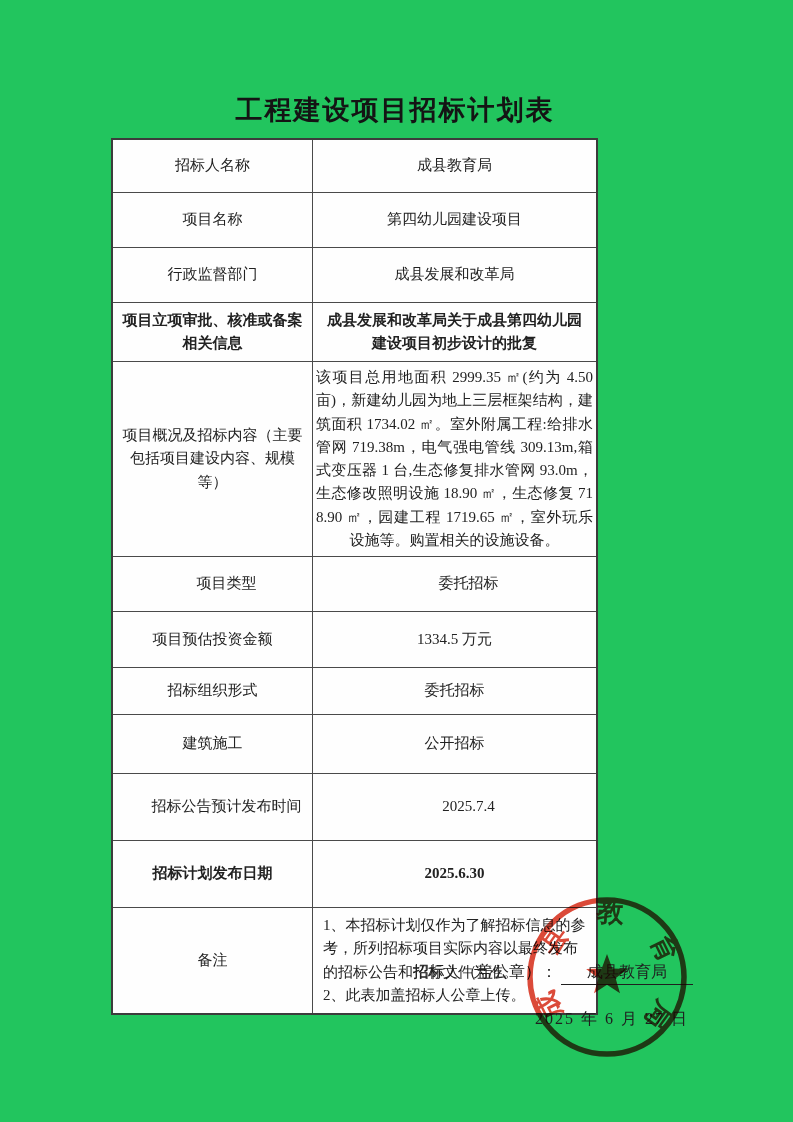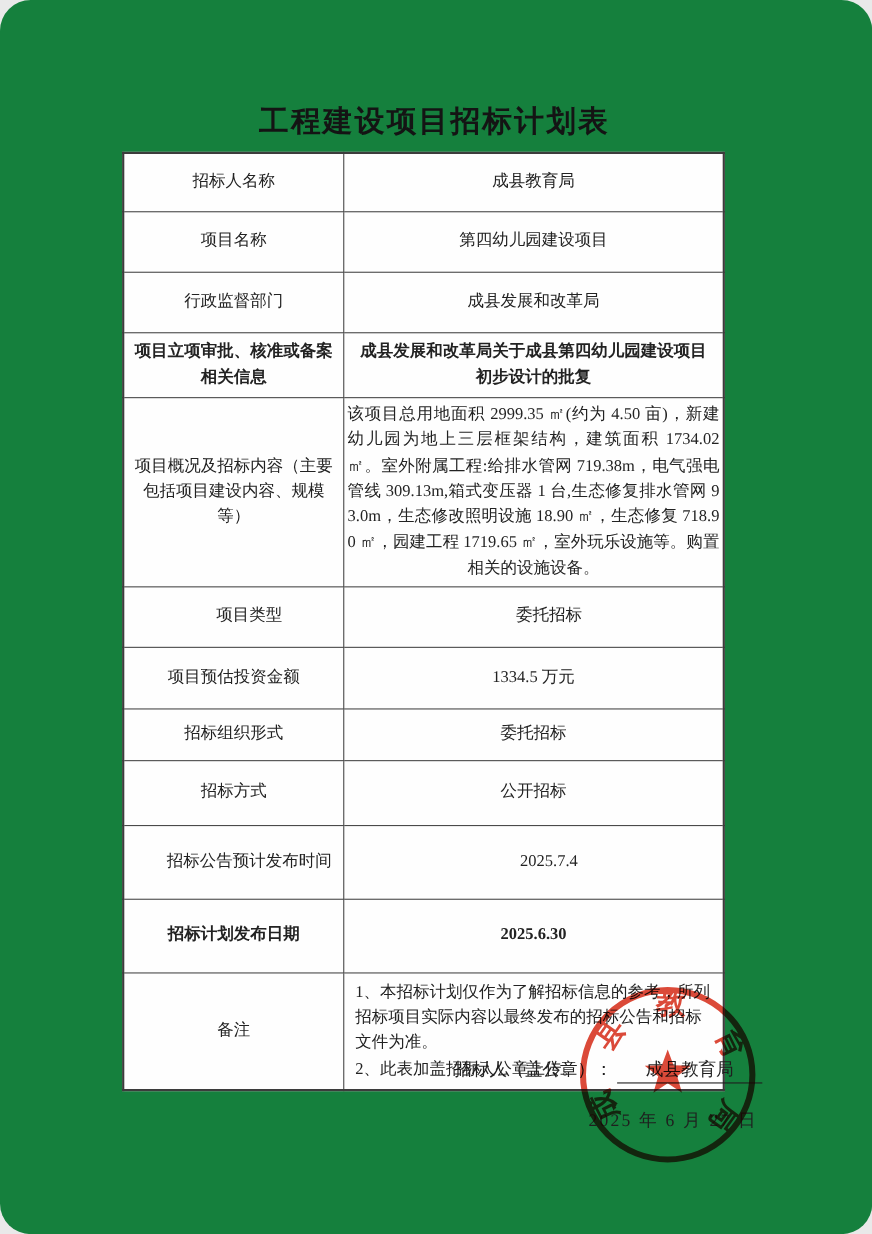--- a/index.html
+++ b/index.html
@@ -1,32 +1,31 @@
 <!DOCTYPE html>
 <html><head>
 <meta charset="utf-8">
 <style>
   html,body{margin:0;padding:0;background:#e9e9e9;}
   .sheet{
     position:relative;
     width:793px;height:1122px;
-    background:#15803d;
+    background:#22c55e;
     margin:0 auto;
     font-family:"Liberation Serif","DejaVu Serif",serif;
     color:#262626;
     overflow:hidden;
-    border-radius:28px;
   }
   .doc-title{
     position:absolute;left:111px;top:92px;width:568px;
     margin:0;text-align:center;
     font-size:27px;font-weight:700;letter-spacing:2px;color:#141414;
   }
   table.doc-table{
-    position:absolute;left:111px;top:138px;width:548px;
+    position:absolute;left:111px;top:138px;width:487px;
     border-collapse:collapse;table-layout:fixed;
     background:#fefefe;
   }
   table.doc-table{border:2px solid #3c3c3c;}
   .doc-table td{
     border:1.5px solid #4a4a4a;
     font-size:15px;line-height:1.55;
     vertical-align:middle;text-align:center;
     padding:4px 8px;word-break:break-all;
   }
@@ -107,21 +106,21 @@
       </tr>
       <tr class="r7">
         <td class="label-cell">项目预估投资金额</td>
         <td class="value-cell">1334.5 万元</td>
       </tr>
       <tr class="r8">
         <td class="label-cell">招标组织形式</td>
         <td class="value-cell">委托招标</td>
       </tr>
       <tr class="r9">
-        <td class="label-cell">招标方式</td>
+        <td class="label-cell">建筑施工</td>
         <td class="value-cell">公开招标</td>
       </tr>
       <tr class="r10">
         <td class="label-cell">招标公告预计发布时间</td>
         <td class="value-cell">2025.7.4</td>
       </tr>
       <tr class="r11">
         <td class="label-cell">招标计划发布日期</td>
         <td class="value-cell">2025.6.30</td>
       </tr>

